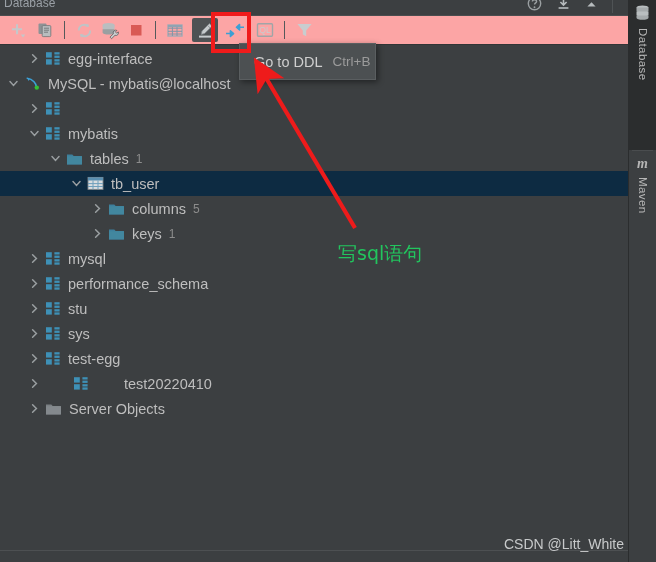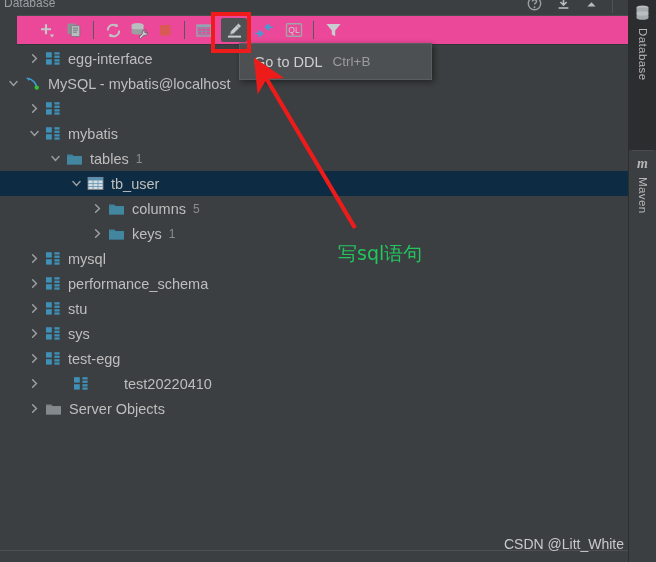--- a/index.html
+++ b/index.html
@@ -26,26 +26,25 @@
     position: absolute; right: 12px; top: -5px;
     display: flex; align-items: center; gap: 14px;
   }
   .titlebar .tl-sep {
     width: 1px; height: 14px; background: #4f5355;
   }
 
   
   .toolbar {
     position: absolute; left: 0; top: 15px; width: 628px; height: 30px;
-    background: #ec4899;
+    background: #fca5a5;
     border-top: 1px solid #4a4d4f;
     border-bottom: 1px solid #323537;
     display: flex; align-items: center;
-    padding-left: 18px;
-    margin-left: 17px;
+    padding-left: 6px;
   }
   .tb-btn {
     width: 26px; height: 24px;
     display: flex; align-items: center; justify-content: center;
     position: relative;
     border-radius: 2px;
   }
   .tb-btn.active { background: #4e5254; }
   .tb-sep { width: 1px; height: 18px; background: #55595b; margin: 0 6px; }
   .tb-gap { width: 4px; }
@@ -105,21 +104,21 @@
     color: #b6b6b6;
     letter-spacing: 0.4px;
     margin-top: 3px;
   }
   .rtab-sep { height: 1px; background: #4a4d4f; margin: 0 3px; }
 
   
   .tooltip {
     position: absolute;
     left: 239px; top: 43px;
-    width: 193px; height: 37px;
+    width: 137px; height: 37px;
     background: #4c5052;
     border: 1px solid #5a5e60;
     box-shadow: 2px 2px 6px rgba(0,0,0,0.45);
     display: flex; align-items: center;
     padding-left: 14px;
     z-index: 40;
   }
   .tooltip .tt-main { font-size: 14.5px; color: #cfcfcf; }
   .tooltip .tt-key { font-size: 13.5px; color: #9b9b9b; margin-left: 10px; }
 

